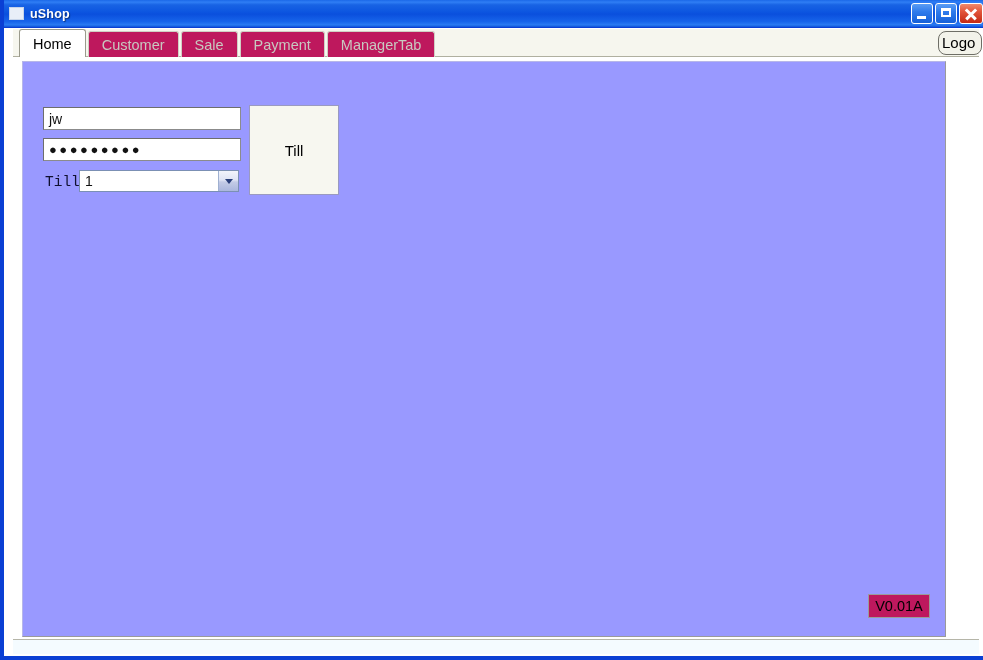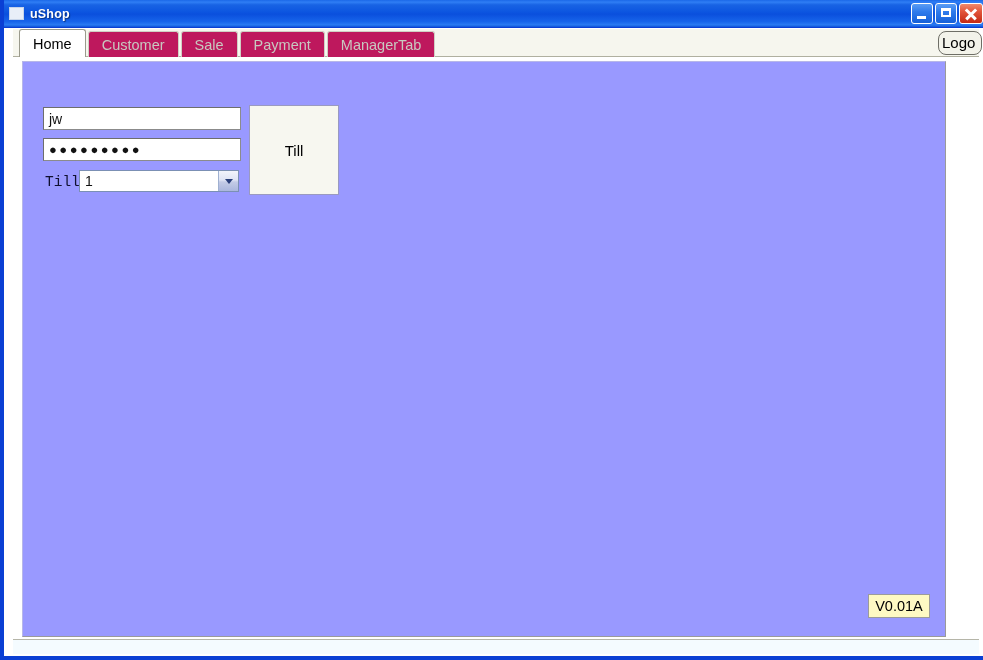--- a/index.html
+++ b/index.html
@@ -326,21 +326,21 @@
   }
 
   
   .version-box {
     position: absolute;
     right: 15px;
     bottom: 18px;
     width: 62px;
     height: 24px;
     box-sizing: border-box;
-    background: #fef9c3;
+    background: #be185d;
     border: 1px solid #9b9b9b;
     display: flex;
     align-items: center;
     justify-content: center;
     font-size: 14.5px;
     color: #000000;
     white-space: nowrap;
   }
 
   

